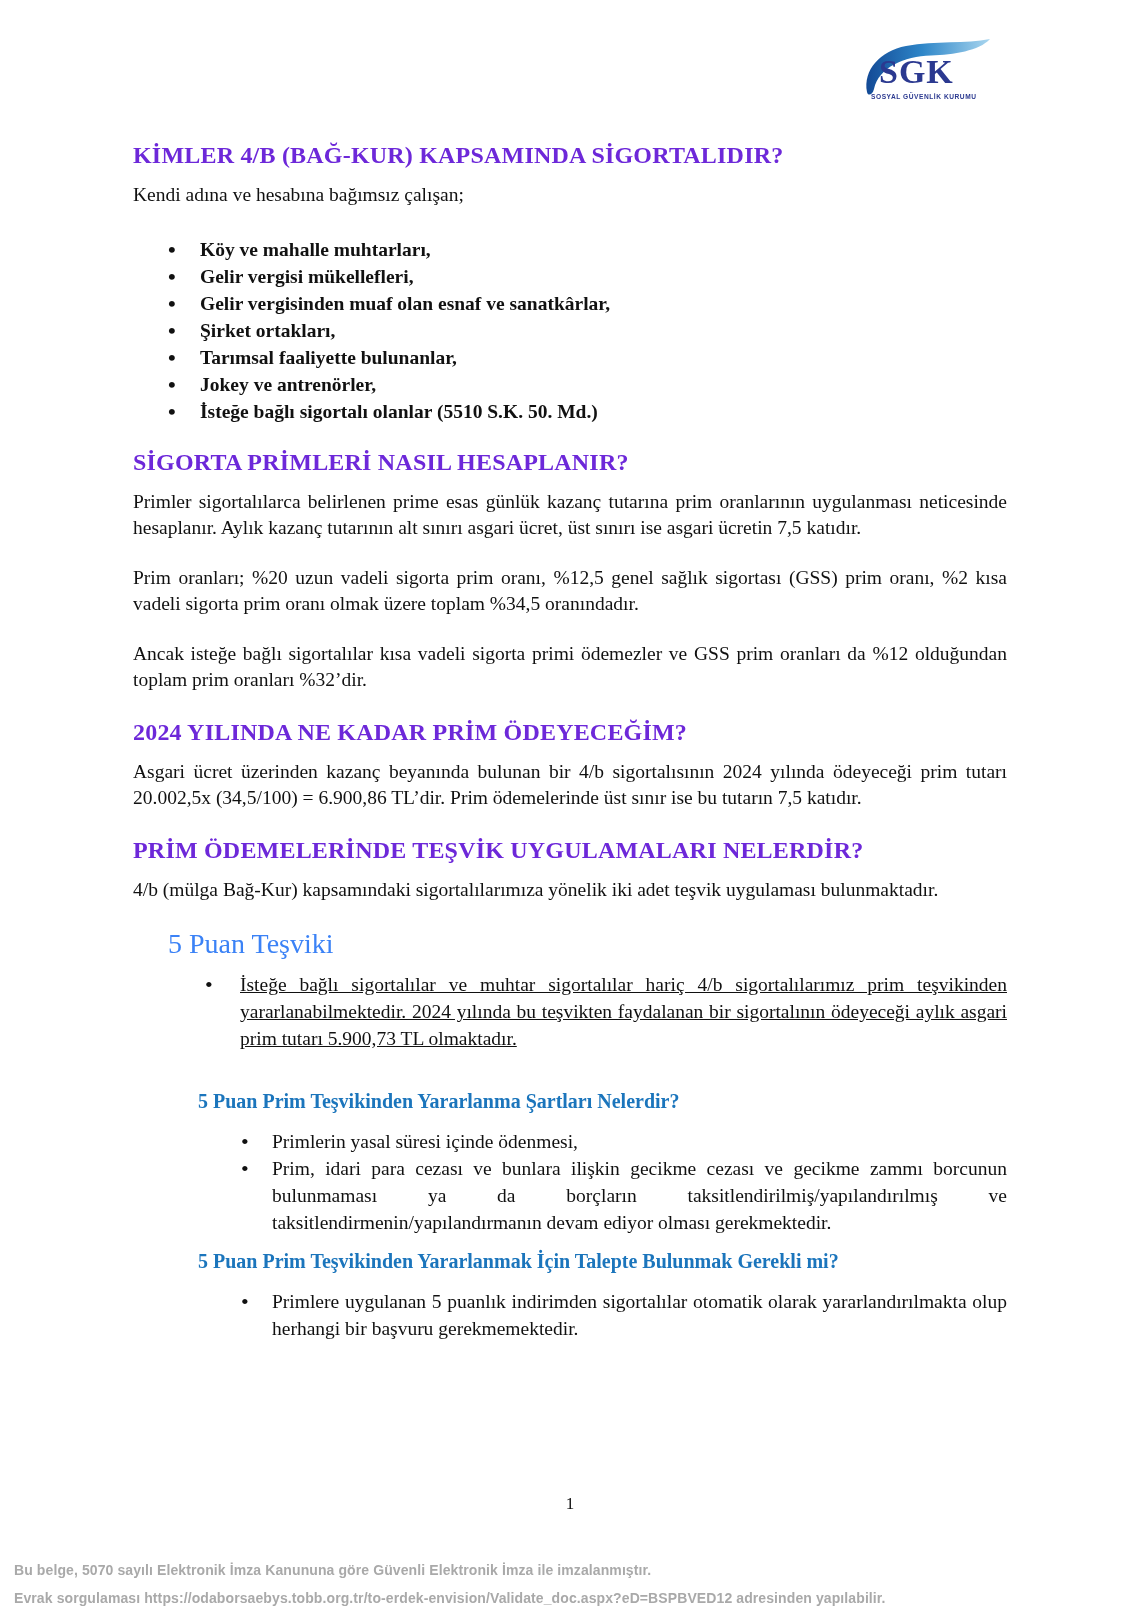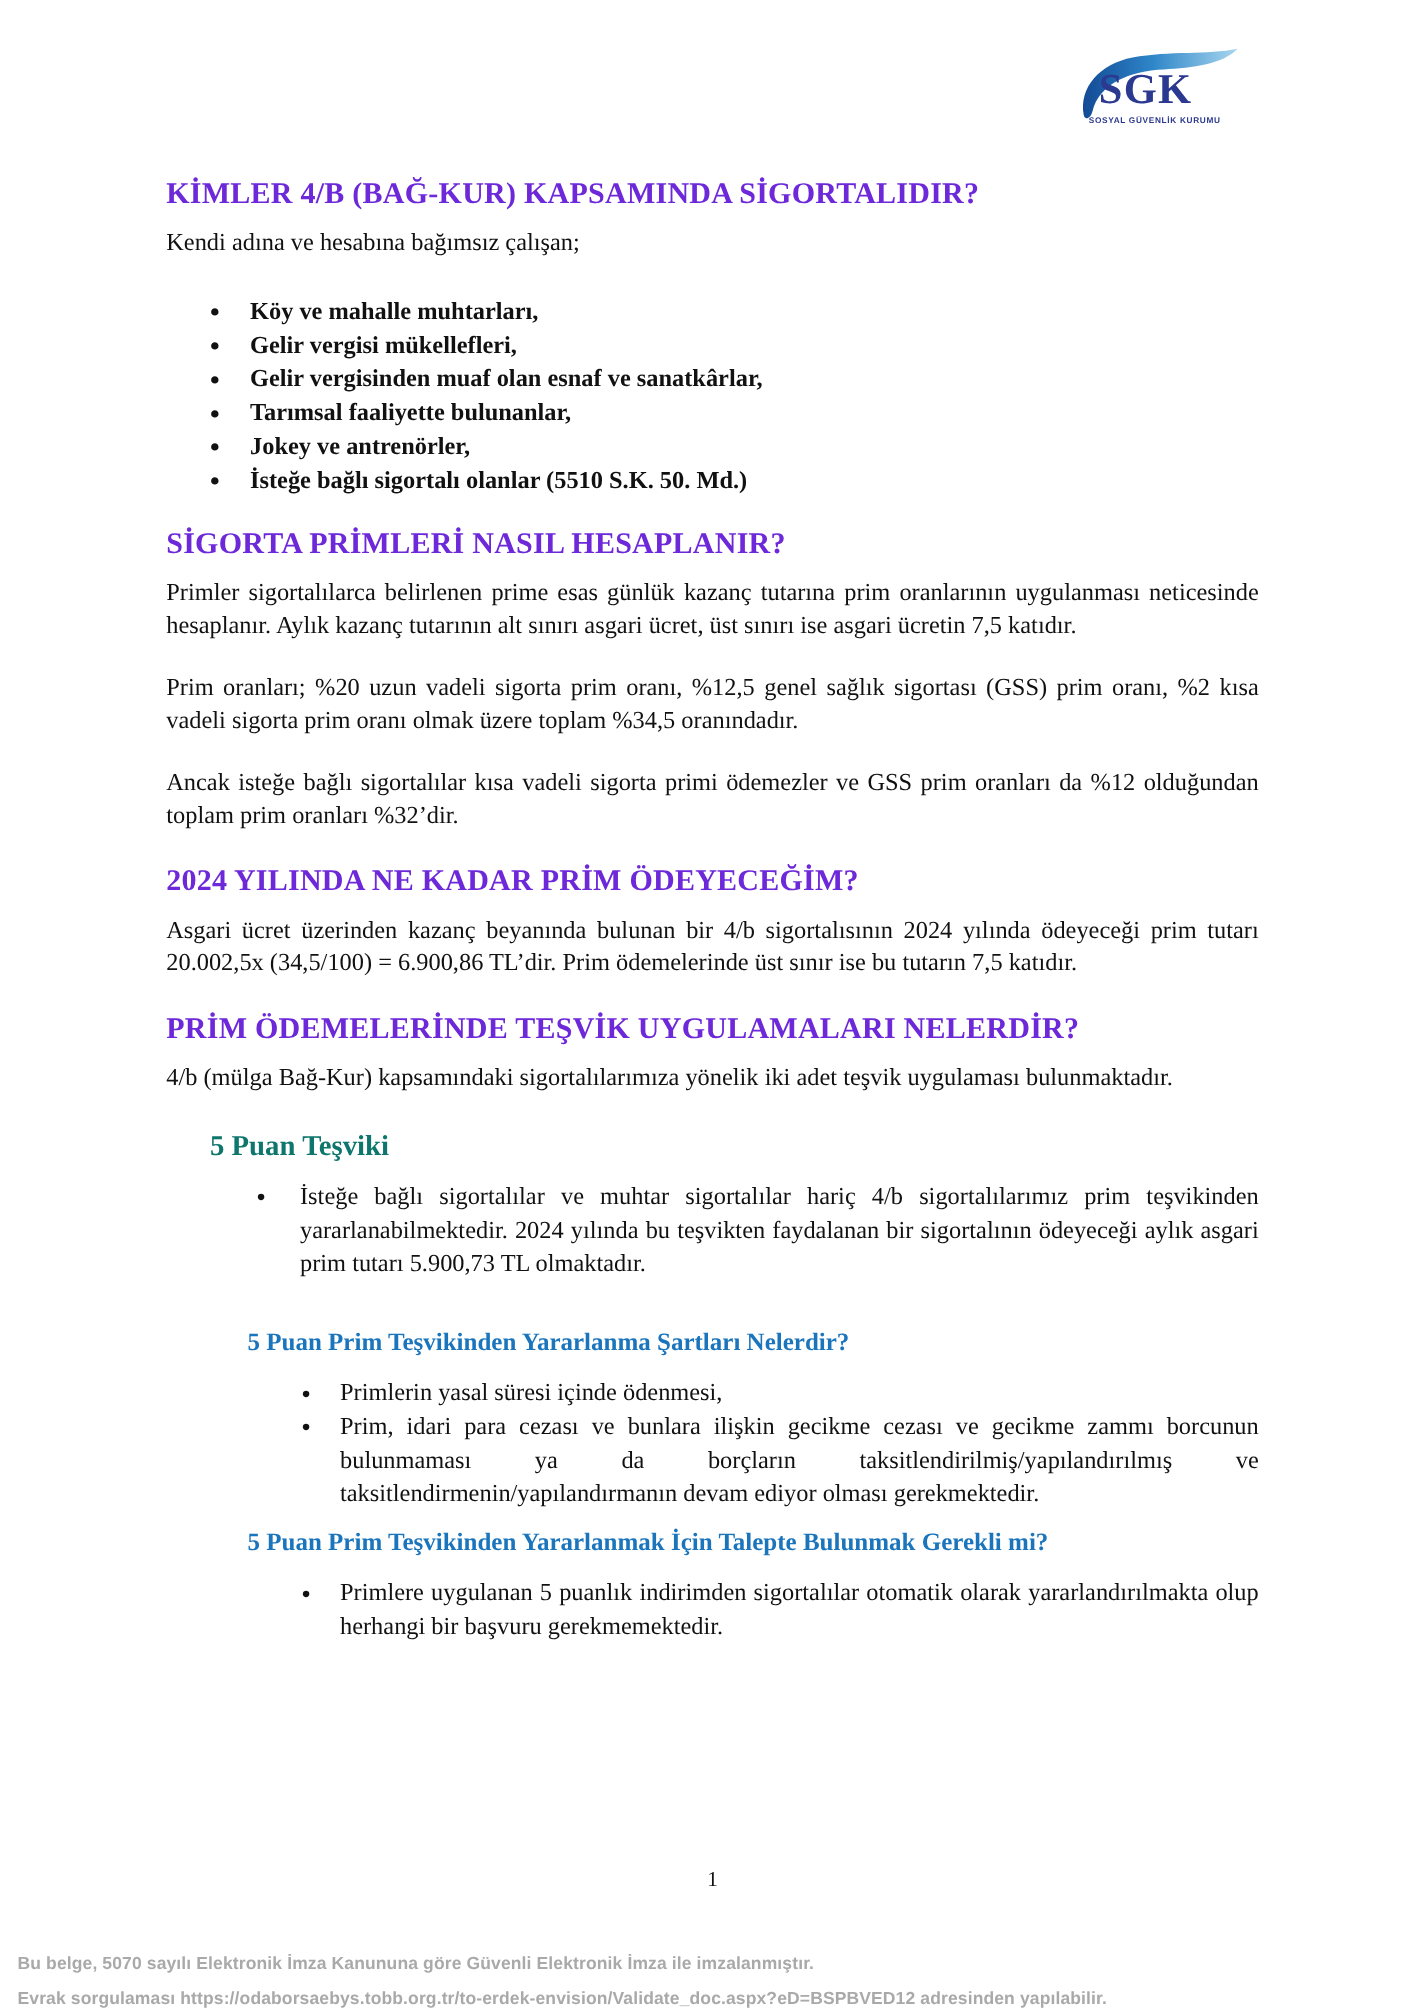--- a/index.html
+++ b/index.html
@@ -58,44 +58,44 @@
   h1 {
     font-size: 24px;
     line-height: 30px;
     font-weight: bold;
     color: #6d28d9;
     margin: 22px 0 12px 0;
     letter-spacing: 0.2px;
   }
   h1.first { margin-top: 0; }
   h2 {
-    font-size: 23px;
+    font-size: 28px;
     line-height: 26px;
-    font-weight: bold;
-    color: #0f766e;
+    font-weight: normal;
+    color: #3b82f6;
     margin: 28px 0 0 35px;
   }
   h3 {
     font-size: 20px;
     line-height: 26px;
     font-weight: bold;
     color: #1b75bc;
     margin: 12px 0 14px 65px;
   }
   h3.gap-lg { margin-top: 36px; }
   p { margin: 0 0 24px 0; }
   p.intro { margin-bottom: 28px; }
   .just { text-align: justify; }
 
   ul { list-style: none; margin: 14px 0 0 0; padding: 0; }
   ul.l1 { margin-left: 35px; font-weight: bold; }
   ul.l2 { margin-left: 72px; }
   ul.l3 { margin-left: 108px; }
   li { position: relative; padding-left: 32px; line-height: 27px; }
-  ul.l2 li { padding-left: 35px; }
+  ul.l2 li { padding-left: 35px; text-decoration: underline; }
   ul.l3 li { padding-left: 31px; }
   li::before {
     content: "\2022";
     position: absolute;
     left: 0; top: 0;
     font-size: 22px;
   }
 
   
   .page-number {
@@ -142,20 +142,21 @@
   </div>
 
   <div class="content">
 
     <h1 class="first">KİMLER 4/B (BAĞ-KUR) KAPSAMINDA SİGORTALIDIR?</h1>
     <p class="intro">Kendi adına ve hesabına bağımsız çalışan;</p>
     <ul class="l1">
       <li>Köy ve mahalle muhtarları,</li>
       <li>Gelir vergisi mükellefleri,</li>
       <li>Gelir vergisinden muaf olan esnaf ve sanatkârlar,</li>
+      <li>Şirket ortakları,</li>
       <li>Tarımsal faaliyette bulunanlar,</li>
       <li>Jokey ve antrenörler,</li>
       <li>İsteğe bağlı sigortalı olanlar (5510 S.K. 50. Md.)</li>
     </ul>
 
     <h1>SİGORTA PRİMLERİ NASIL HESAPLANIR?</h1>
     <p class="just">Primler sigortalılarca belirlenen prime esas günlük kazanç tutarına prim oranlarının uygulanması neticesinde hesaplanır. Aylık kazanç tutarının alt sınırı asgari ücret, üst sınırı ise asgari ücretin 7,5 katıdır.</p>
     <p class="just">Prim oranları; %20 uzun vadeli sigorta prim oranı, %12,5 genel sağlık sigortası (GSS) prim oranı, %2 kısa vadeli sigorta prim oranı olmak üzere toplam %34,5 oranındadır.</p>
     <p class="just">Ancak isteğe bağlı sigortalılar kısa vadeli sigorta primi ödemezler ve GSS prim oranları da %12 olduğundan toplam prim oranları %32’dir.</p>
 

